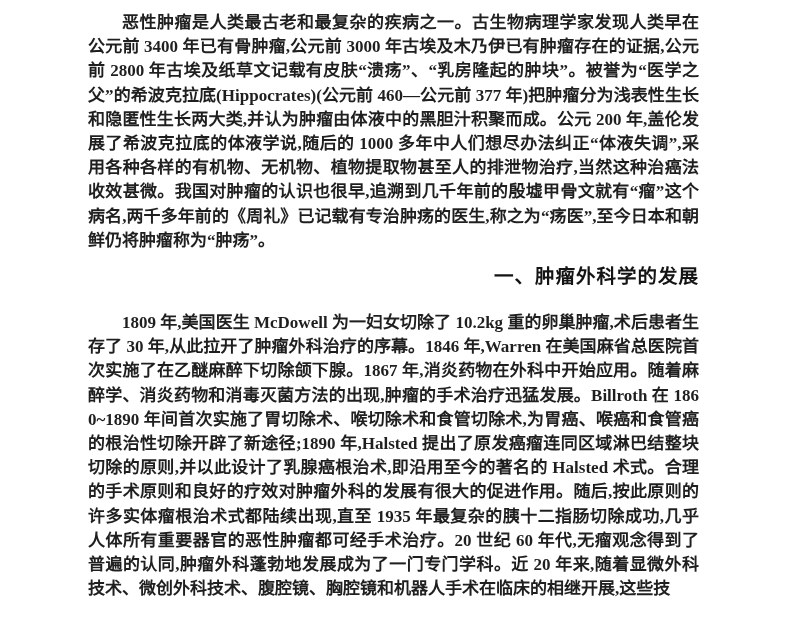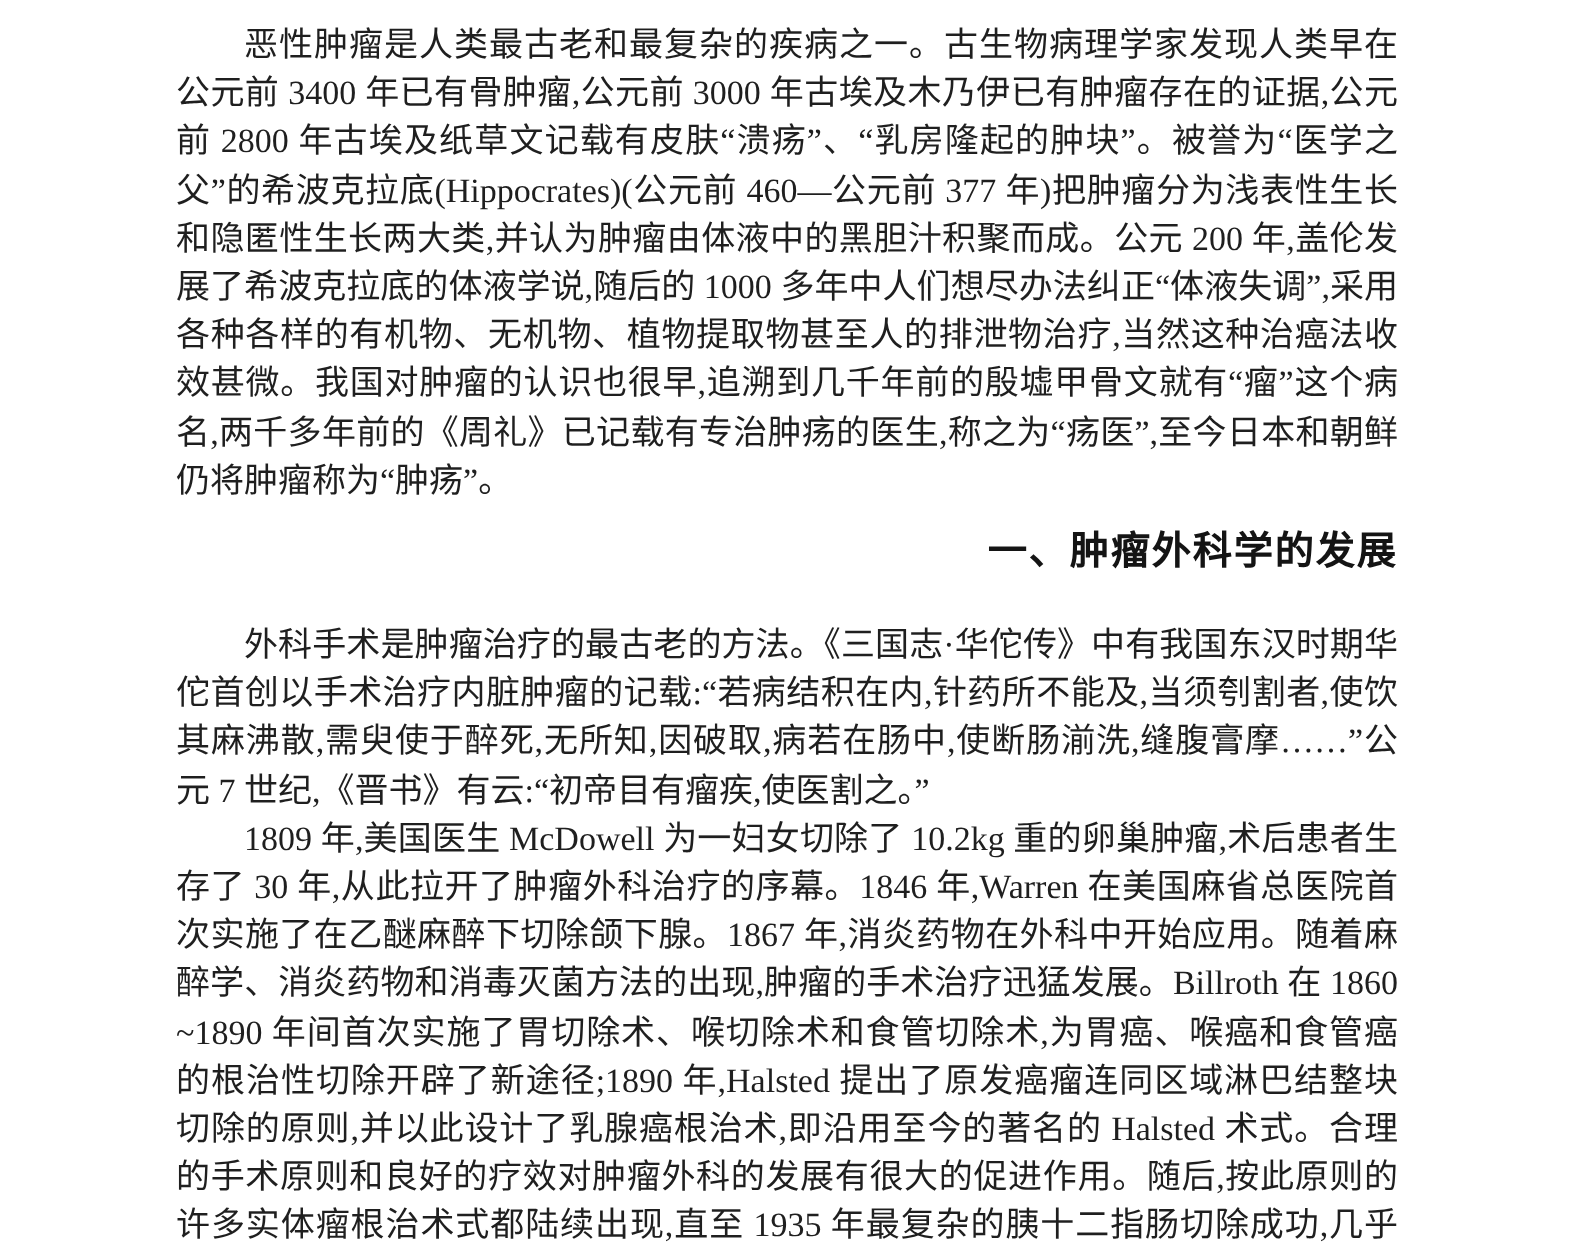--- a/index.html
+++ b/index.html
@@ -22,35 +22,35 @@
     color: #1f1f1f;
   }
   .body-para {
     margin: 0;
     font-size: 17px;
     line-height: 24.2px;
     text-align: justify;
     text-justify: inter-character;
     text-indent: 2em;
     word-break: break-all;
+    font-weight: bold;
   }
   .section-heading {
     margin: 11px 0 21px 0;
     font-size: 19.5px;
     line-height: 26px;
     font-weight: bold;
     text-align: right;
     color: #141414;
     letter-spacing: 1px;
   }
 </style>
 </head>
 <body>
 
 <div class="page">
   <p class="body-para">恶性肿瘤是人类最古老和最复杂的疾病之一。古生物病理学家发现人类早在公元前 3400 年已有骨肿瘤,公元前 3000 年古埃及木乃伊已有肿瘤存在的证据,公元前 2800 年古埃及纸草文记载有皮肤“溃疡”、“乳房隆起的肿块”。被誉为“医学之父”的希波克拉底(Hippocrates)(公元前 460—公元前 377 年)把肿瘤分为浅表性生长和隐匿性生长两大类,并认为肿瘤由体液中的黑胆汁积聚而成。公元 200 年,盖伦发展了希波克拉底的体液学说,随后的 1000 多年中人们想尽办法纠正“体液失调”,采用各种各样的有机物、无机物、植物提取物甚至人的排泄物治疗,当然这种治癌法收效甚微。我国对肿瘤的认识也很早,追溯到几千年前的殷墟甲骨文就有“瘤”这个病名,两千多年前的《周礼》已记载有专治肿疡的医生,称之为“疡医”,至今日本和朝鲜仍将肿瘤称为“肿疡”。</p>
 
   <h2 class="section-heading">一、肿瘤外科学的发展</h2>
 
-  <p class="body-para">外科手术是肿瘤治疗的最古老的方法。《三国志·华佗传》中有我国东汉时期华佗首创以手术治疗内脏肿瘤的记载:“若病结积在内,针药所不能及,当须刳割者,使饮其麻沸散,需臾使于醉死,无所知,因破取,病若在肠中,使断肠湔洗,缝腹膏摩……”公元 7 世纪,《晋书》有云:“初帝目有瘤疾,使医割之。”</p>
 
   <p class="body-para">1809 年,美国医生 McDowell 为一妇女切除了 10.2kg 重的卵巢肿瘤,术后患者生存了 30 年,从此拉开了肿瘤外科治疗的序幕。1846 年,Warren 在美国麻省总医院首次实施了在乙醚麻醉下切除颌下腺。1867 年,消炎药物在外科中开始应用。随着麻醉学、消炎药物和消毒灭菌方法的出现,肿瘤的手术治疗迅猛发展。Billroth 在 1860~1890 年间首次实施了胃切除术、喉切除术和食管切除术,为胃癌、喉癌和食管癌的根治性切除开辟了新途径;1890 年,Halsted 提出了原发癌瘤连同区域淋巴结整块切除的原则,并以此设计了乳腺癌根治术,即沿用至今的著名的 Halsted 术式。合理的手术原则和良好的疗效对肿瘤外科的发展有很大的促进作用。随后,按此原则的许多实体瘤根治术式都陆续出现,直至 1935 年最复杂的胰十二指肠切除成功,几乎人体所有重要器官的恶性肿瘤都可经手术治疗。20 世纪 60 年代,无瘤观念得到了普遍的认同,肿瘤外科蓬勃地发展成为了一门专门学科。近 20 年来,随着显微外科技术、微创外科技术、腹腔镜、胸腔镜和机器人手术在临床的相继开展,这些技</p>
 </div>
 
 </body></html>

